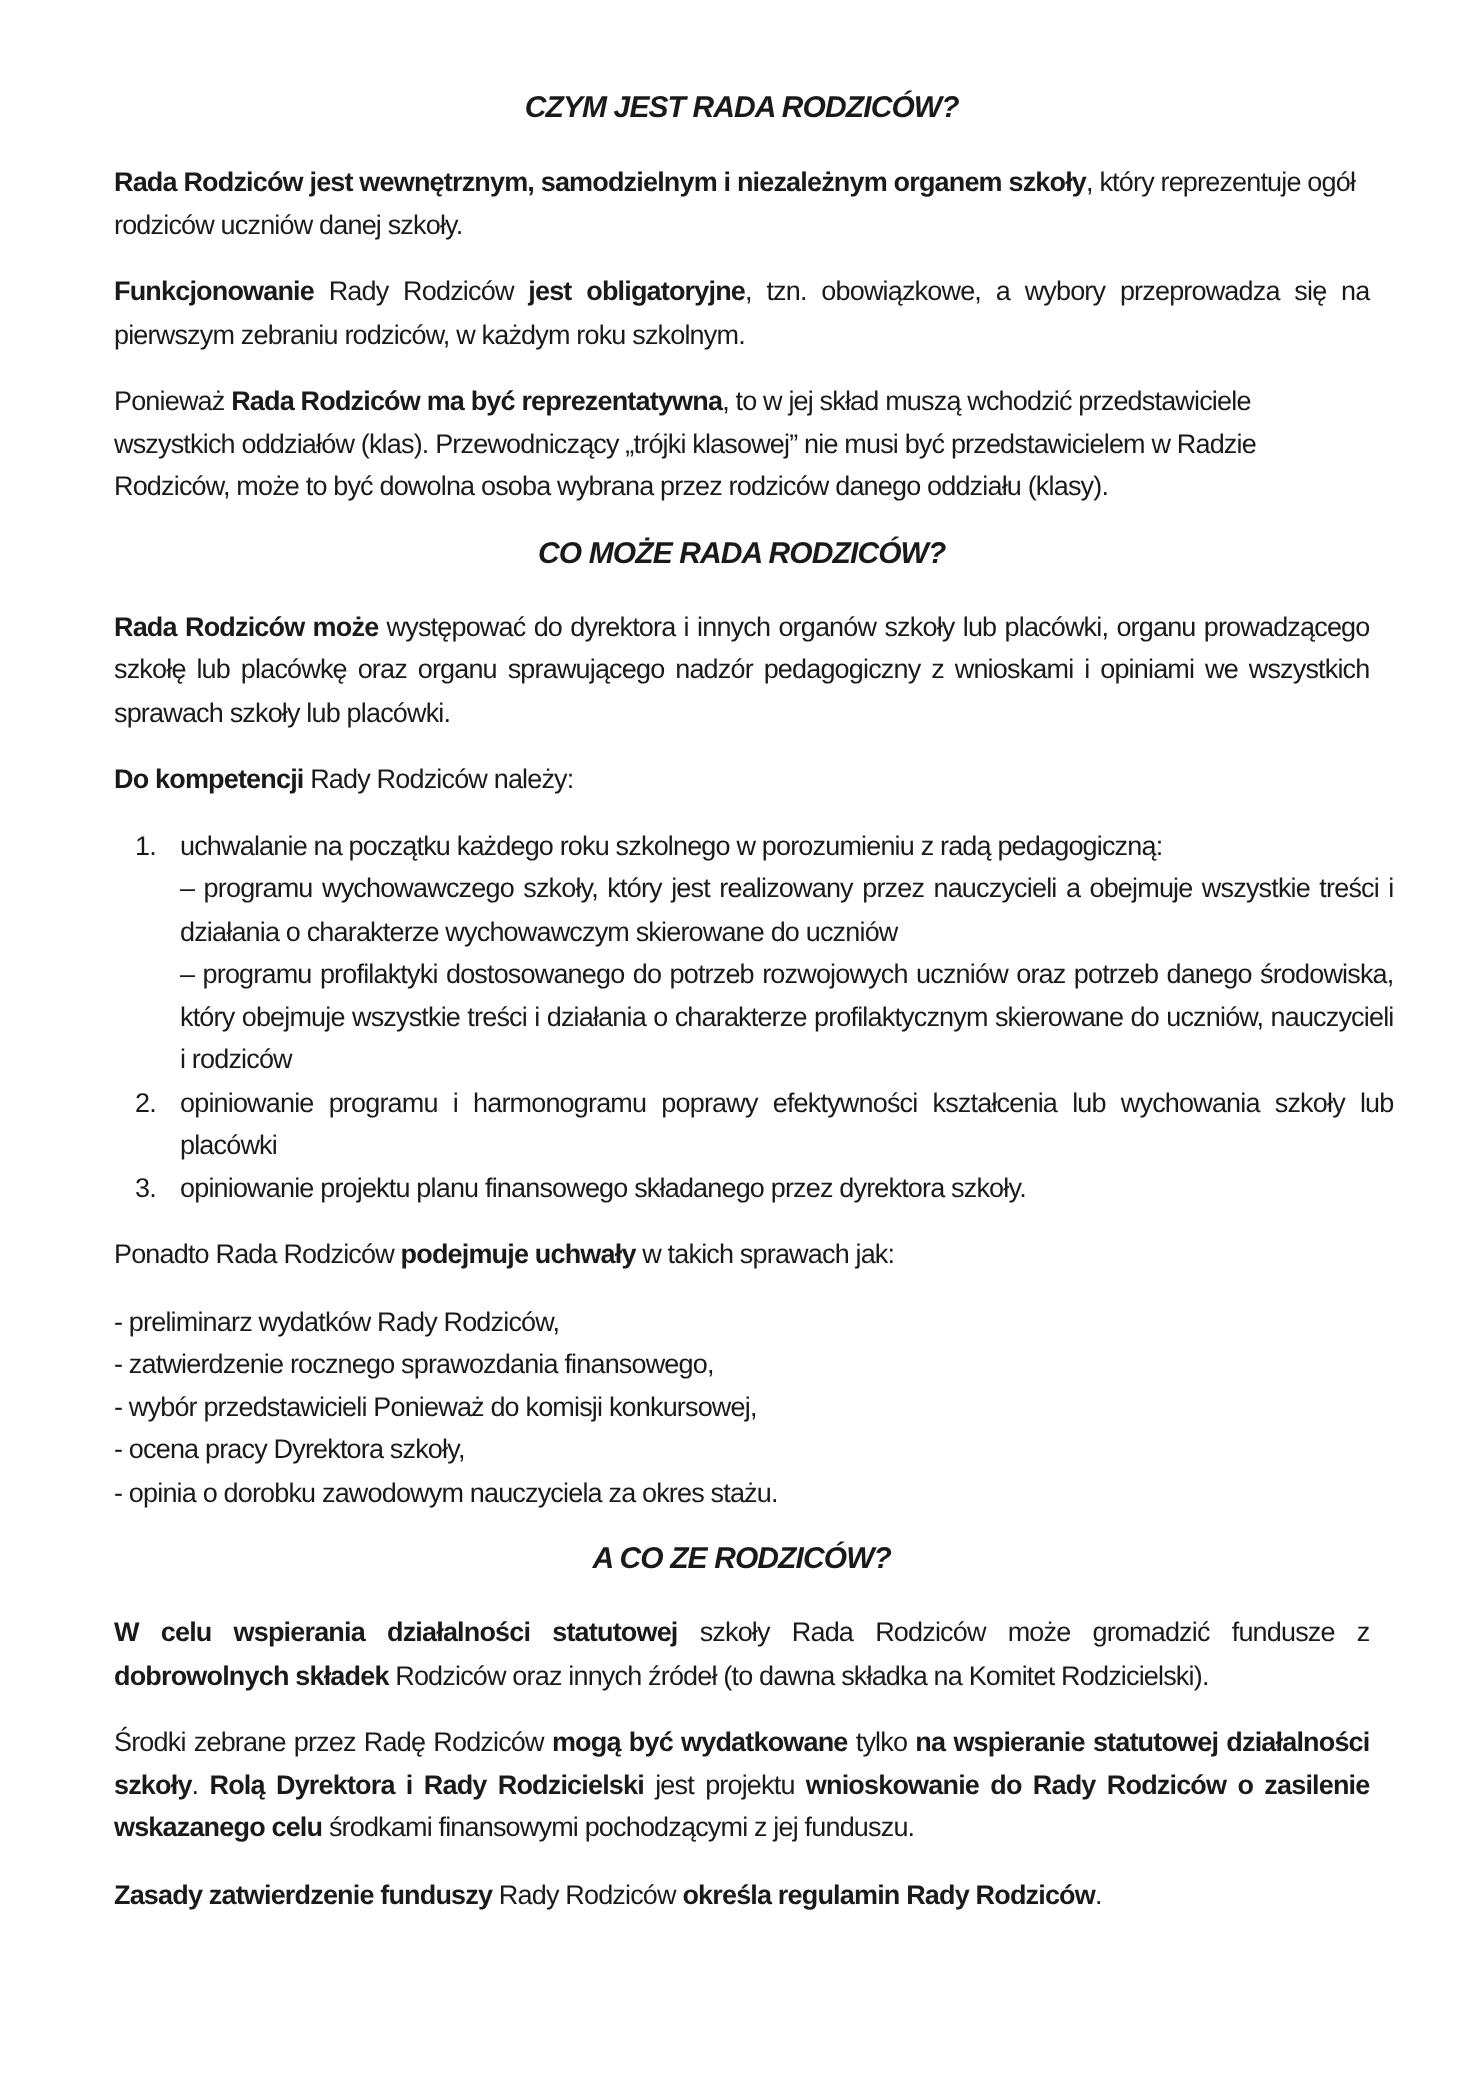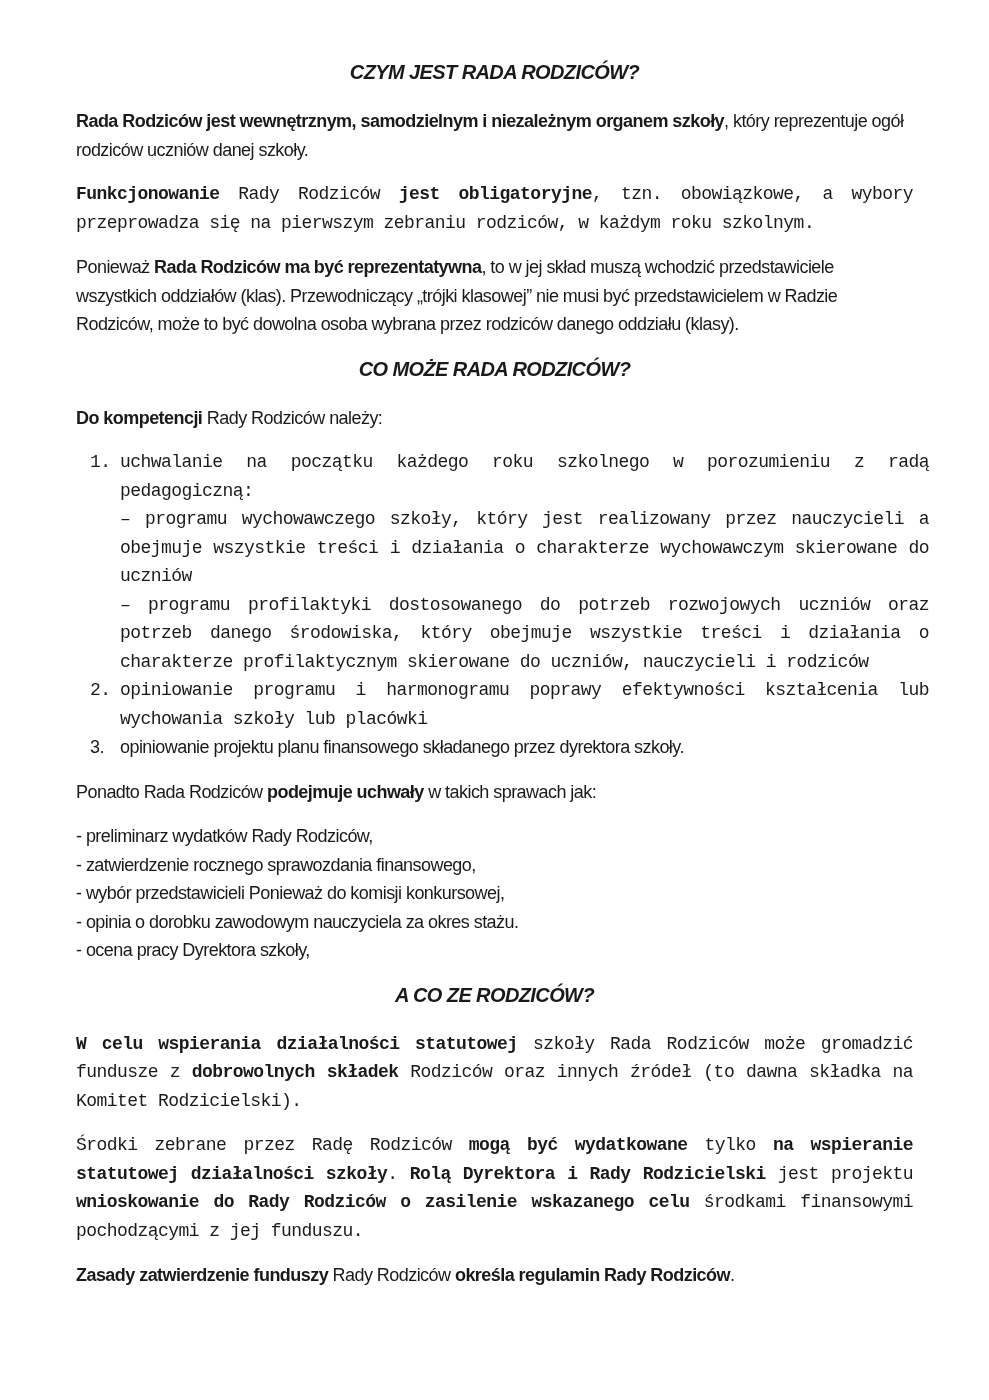--- a/index.html
+++ b/index.html
@@ -7,21 +7,21 @@
     width: 989px; height: 1400px; position: relative; overflow: hidden;
     font-family: "Liberation Sans", sans-serif; color: #1a1a1a;
   }
   .page { position: absolute; left: 60px; top: 58px; width: 869px; }
   .heading {
     text-align: center; font-style: italic; font-weight: bold;
     font-size: 20px; letter-spacing: -0.6px; height: 28px; line-height: 28px;
     margin: 0 0 21px 0;
   }
   .p { font-size: 18px; line-height: 28.5px; letter-spacing: -0.55px; margin: 16px; }
-  .j { text-align: justify; text-align-last: left; font-family: Liberation Mono, monospace; }
+  .j { text-align: justify; text-align-last: left; }
   b { font-weight: bold; }
   .ol { margin: 0; padding: 0; list-style: none; }
   .ol li { position: relative; padding-left: 60px; }
   .ol .num { position: absolute; left: 30px; top: 0; }
   .dash-line { display: block; }
   .sec2 { margin-top: 6px; }
   .sec3 { margin-top: 6px; }
 </style>
 </head>
 <body>
@@ -30,20 +30,21 @@
 
   <div>
     <h1 class="heading">CZYM JEST RADA RODZICÓW?</h1>
     <p class="p"><b>Rada Rodziców jest wewnętrznym, samodzielnym i niezależnym organem szkoły</b><span>, który reprezentuje ogół rodziców uczniów danej szkoły.</span></p>
     <p class="p j"><b>Funkcjonowanie</b><span> Rady Rodziców </span><b>jest obligatoryjne</b><span>, tzn. obowiązkowe, a wybory przeprowadza się na pierwszym zebraniu rodziców, w każdym roku szkolnym.</span></p>
     <p class="p"><span>Ponieważ </span><b>Rada Rodziców ma być reprezentatywna</b><span>, to w jej skład muszą wchodzić przedstawiciele wszystkich oddziałów (klas). Przewodniczący „trójki klasowej” nie musi być przedstawicielem w Radzie Rodziców, może to być dowolna osoba wybrana przez rodziców danego oddziału (klasy).</span></p>
   </div>
 
   <div class="sec2">
     <h1 class="heading">CO MOŻE RADA RODZICÓW?</h1>
+    <p class="p j"><b>Rada Rodziców może</b><span> występować do dyrektora i innych organów szkoły lub placówki, organu prowadzącego szkołę lub placówkę oraz organu sprawującego nadzór pedagogiczny z wnioskami i opiniami we wszystkich sprawach szkoły lub placówki.</span></p>
     <p class="p"><b>Do kompetencji</b><span> Rady Rodziców należy:</span></p>
     <ol class="ol p">
       <li class="j">
         <span class="num">1.</span>
         <span>uchwalanie na początku każdego roku szkolnego w porozumieniu z radą pedagogiczną:</span>
         <span class="dash-line j">– programu wychowawczego szkoły, który jest realizowany przez nauczycieli a obejmuje wszystkie treści i działania o charakterze wychowawczym skierowane do uczniów</span>
         <span class="dash-line j">– programu profilaktyki dostosowanego do potrzeb rozwojowych uczniów oraz potrzeb danego środowiska, który obejmuje wszystkie treści i działania o charakterze profilaktycznym skierowane do uczniów, nauczycieli i rodziców</span>
       </li>
       <li class="j">
         <span class="num">2.</span>
@@ -52,22 +53,22 @@
       <li>
         <span class="num">3.</span>
         <span>opiniowanie projektu planu finansowego składanego przez dyrektora szkoły.</span>
       </li>
     </ol>
     <p class="p"><span>Ponadto Rada Rodziców </span><b>podejmuje uchwały</b><span> w takich sprawach jak:</span></p>
     <div class="p">
       <div>- preliminarz wydatków Rady Rodziców,</div>
       <div>- zatwierdzenie rocznego sprawozdania finansowego,</div>
       <div>- wybór przedstawicieli Ponieważ do komisji konkursowej,</div>
+      <div>- ocena pracy Dyrektora szkoły,</div>
       <div>- opinia o dorobku zawodowym nauczyciela za okres stażu.</div>
-      <div>- ocena pracy Dyrektora szkoły,</div>
     </div>
   </div>
 
   <div class="sec3">
     <h1 class="heading">A CO ZE RODZICÓW?</h1>
     <p class="p j"><b>W celu wspierania działalności statutowej</b><span> szkoły Rada Rodziców może gromadzić fundusze z </span><b>dobrowolnych składek</b><span> Rodziców oraz innych źródeł (to dawna składka na Komitet Rodzicielski).</span></p>
     <p class="p j"><span>Środki zebrane przez Radę Rodziców </span><b>mogą być wydatkowane</b><span> tylko </span><b>na wspieranie statutowej działalności szkoły</b><span>. </span><b>Rolą Dyrektora i Rady Rodzicielski</b><span> jest projektu </span><b>wnioskowanie do Rady Rodziców o zasilenie wskazanego celu</b><span> środkami finansowymi pochodzącymi z jej funduszu.</span></p>
     <p class="p"><b>Zasady zatwierdzenie funduszy</b><span> Rady Rodziców </span><b>określa regulamin Rady Rodziców</b><span>.</span></p>
   </div>
 

